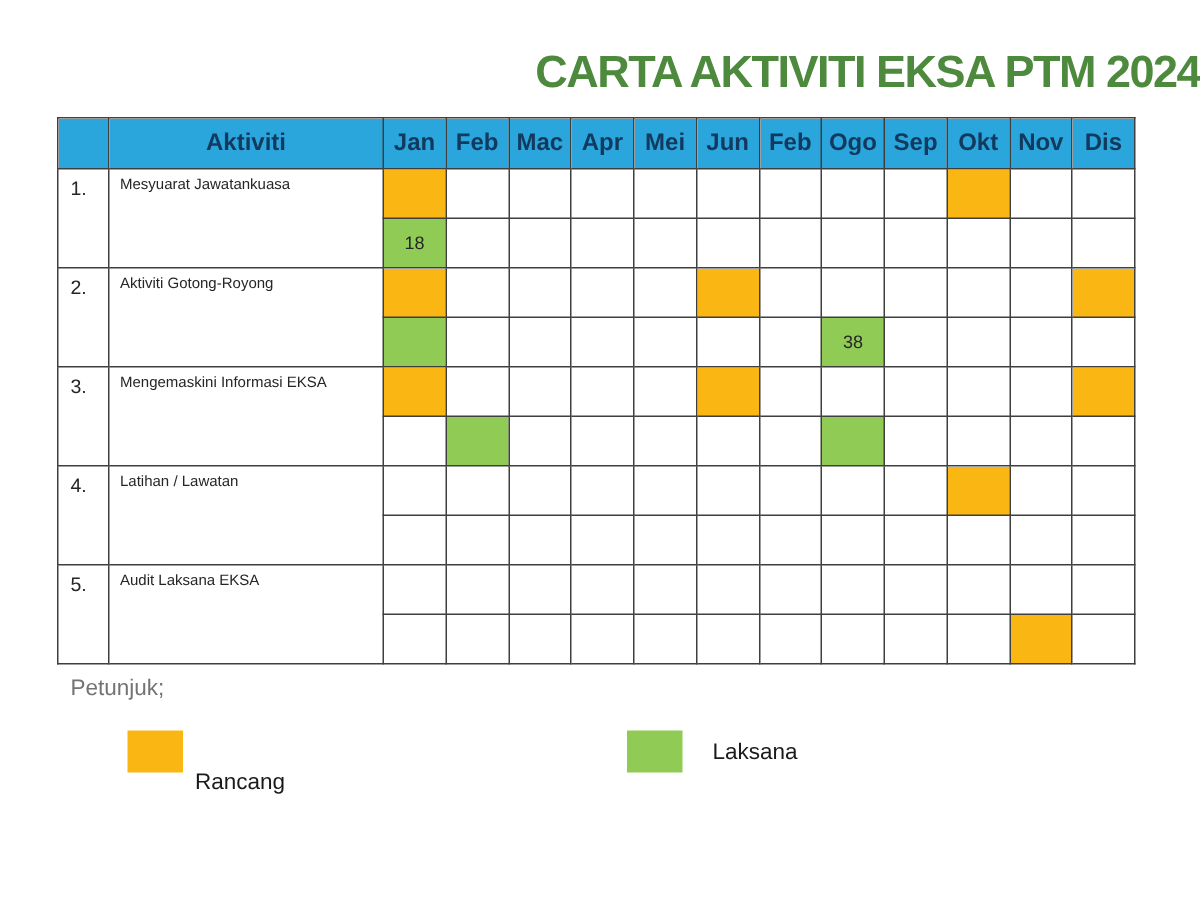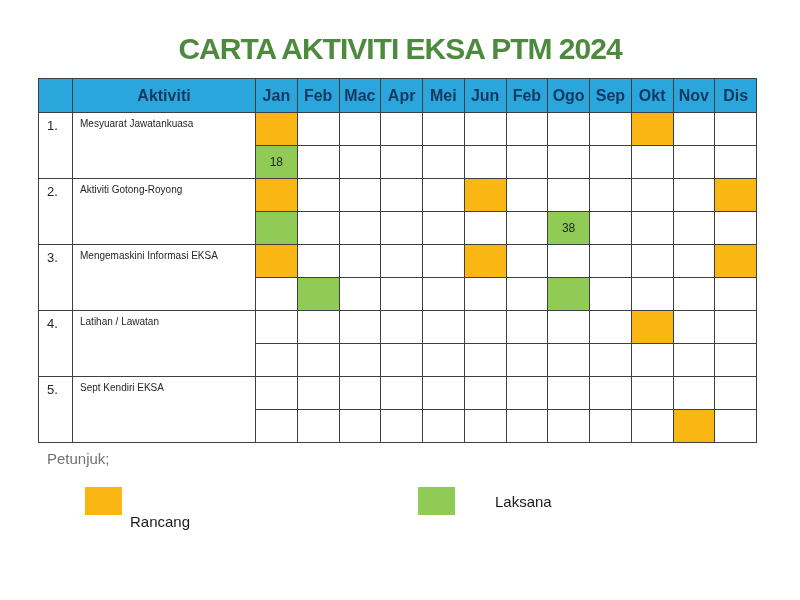--- a/index.html
+++ b/index.html
@@ -1,21 +1,21 @@
 <!DOCTYPE html>
 <html style="--title: #4E8A3E; --header-bg: #2AA6DC; --header-text: #12395E; --plan: #FAB714; --done: #8FCB55;"><head>
 <meta charset="utf-8">
 <style>
   html, body { margin:0; padding:0; }
   .slide {
     position:relative; width:800px; height:600px; background:#ffffff;
     font-family:"Liberation Sans", sans-serif; overflow:hidden;
   }
   .title {
-    position:absolute; top:32px; left:0; width:800px; text-align:center;
+    position:absolute; top:32px; left:0; width:800px; text-align:right;
     font-size:30px; font-weight:bold; letter-spacing:-1px; color:var(--title,#4E8A3E);
   }
   .t-wrap { position:absolute; left:38px; top:78px; }
   table { border-collapse:collapse; table-layout:fixed; width:719px; }
   th, td { border:1px solid #3f3f3f; padding:0; overflow:hidden; }
   thead tr { height:34px; }
   tbody tr { height:33px; }
   thead th {
     background:var(--header-bg,#2AA6DC); color:var(--header-text,#12395E);
     font-size:16px; font-weight:bold; text-align:center;margin-left:25px;
@@ -24,21 +24,21 @@
   td.act  { font-size:10px; color:#262626; vertical-align:top; text-align:left; padding:5px 0 0 7px; }
   td.m    { text-align:center; vertical-align:middle; font-size:12px; color:#262626; }
   td.m.plan { background:var(--plan,#FAB714); }
   td.m.done { background:var(--done,#8FCB55); }
   .legend-heading { position:absolute; left:47px; top:450px; font-size:15px; color:#737373; }
   .swatch { position:absolute; width:37px; height:28px; }
   .sw-plan { left:85px;  top:487px; }
   .sw-done { left:418px; top:487px; }
   .legend-label { position:absolute; top:493px; font-size:15px; color:#1a1a1a; }
   .lab-plan { left:130px;margin-top:20px; }
-  .lab-done { left:475px;margin-left:20px; }
+  .lab-done { left:475px; }
   .footer-note {
     position:absolute; top:563px; right:30px;
     font-size:13px; font-style:italic; color:#262626;
   }
 </style>
 </head>
 <body>
 
 <div class="slide">
 
@@ -196,21 +196,21 @@
             <td class="m"></td>
             <td class="m"></td>
             <td class="m"></td>
             <td class="m"></td>
             <td class="m"></td>
             <td class="m"></td>
             <td class="m"></td>
           </tr>
           <tr>
             <td class="num" rowspan="2">5.</td>
-            <td class="act" rowspan="2">Sept Kendiri EKSA</td>
+            <td class="act" rowspan="2">Audit Laksana EKSA</td>
             <td class="m"></td>
             <td class="m"></td>
             <td class="m"></td>
             <td class="m"></td>
             <td class="m"></td>
             <td class="m"></td>
             <td class="m"></td>
             <td class="m"></td>
             <td class="m"></td>
             <td class="m"></td>

